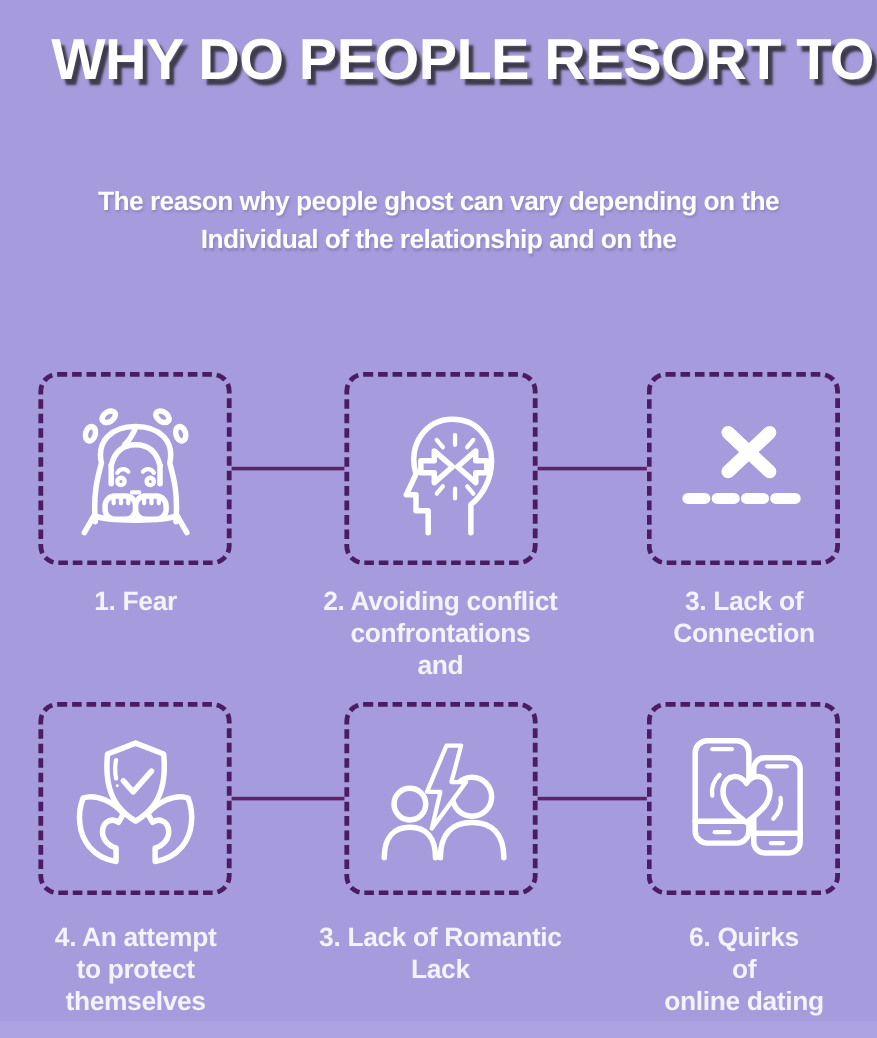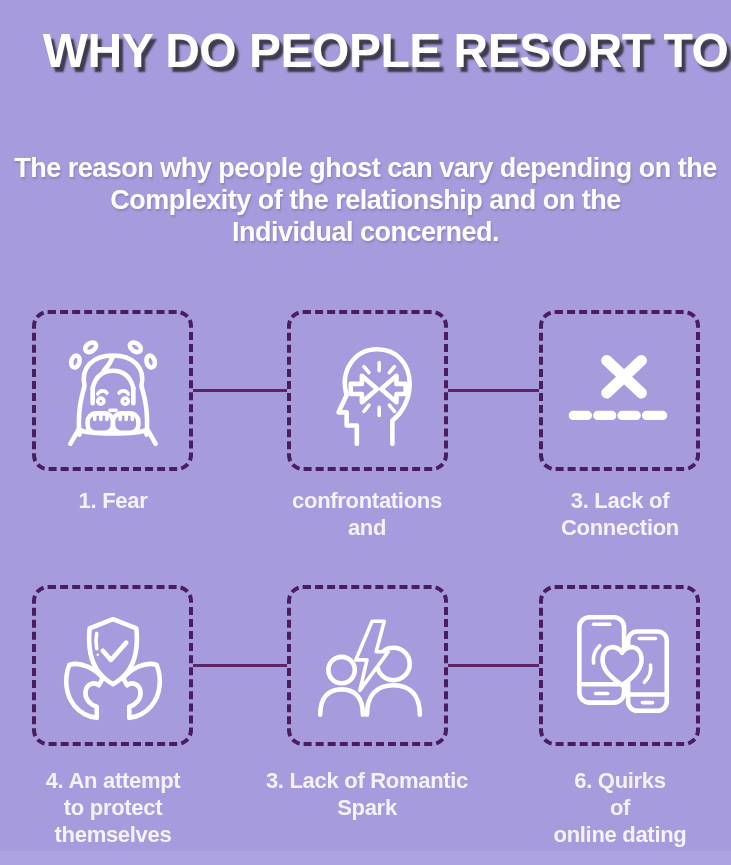--- a/index.html
+++ b/index.html
@@ -17,21 +17,21 @@
     font-weight:800;font-size:48px;line-height:57px;
     letter-spacing:-0.5px;color:#ffffff;
     text-shadow:4px 5px 2px rgba(54,51,64,0.92);
     white-space:nowrap;
     padding-left:40px;
   }
   .title span{display:block;}
   .subtitle{
     position:absolute;top:152px;left:0;right:0;
     margin:0;text-align:center;
-    font-weight:bold;font-size:27px;line-height:32px;
+    font-weight:bold;font-size:22px;line-height:32px;
     letter-spacing:-0.5px;color:#fdfdff;
     text-shadow:1px 2px 2px rgba(70,64,95,0.25);
   }
   .subtitle span{display:block;}
   
   .box{
     position:absolute;width:153px;height:153px;
     border:4px dashed #4a1c61;border-radius:16px;
     display:flex;align-items:center;justify-content:center;
   }
@@ -65,22 +65,21 @@
 <body>
 
 <div id="canvas">
 
   <h1 class="title">
     <span>WHY DO PEOPLE RESORT TO</span>
   </h1>
 
   <p class="subtitle">
     <span>The reason why people ghost can vary depending on the</span>
-    <span>Complexity of the relationship and on the</span>
-    <span>Individual concerned.</span>
+    <span>Individual of the relationship and on the</span>
   </p>
 
   <div class="box r1 c1">
     <svg viewBox="0 0 120 120">
       <g class="ic">
         <path d="M27,103 C25,80 29,66 32,55 C28,37 40,25 60,25 C80,25 92,37 88,55 C91,66 95,80 93,103"></path>
         <path d="M40,57 C43,45 50,40 60,40 C70,40 77,45 80,57"></path>
         <path d="M60,26 C58,31 55,36 51,40"></path>
         <path d="M40,57 L40,72 M80,57 L80,72"></path>
         <ellipse cx="38" cy="17" rx="6" ry="4" transform="rotate(-35 38 17)"></ellipse>
@@ -164,36 +163,37 @@
 
   <div class="connector cn1"></div>
   <div class="connector cn2"></div>
   <div class="connector cn3"></div>
   <div class="connector cn4"></div>
 
   <div class="label lr1 lc1">
     <span>1. Fear</span>
   </div>
   <div class="label lr1 lc2">
+    <span>2. Avoiding conflict</span>
     <span>confrontations</span>
     <span>and</span>
   </div>
   <div class="label lr1 lc3">
     <span>3. Lack of</span>
     <span>Connection</span>
   </div>
 
   <div class="label lr2 lc1">
     <span>4. An attempt</span>
     <span>to protect</span>
     <span>themselves</span>
   </div>
   <div class="label lr2 lc2">
     <span>3. Lack of Romantic</span>
-    <span>Spark</span>
+    <span>Lack</span>
   </div>
   <div class="label lr2 lc3">
     <span>6. Quirks</span>
     <span>of</span>
     <span>online dating</span>
   </div>
 
   <div class="bottom-strip"></div>
 </div>
 

